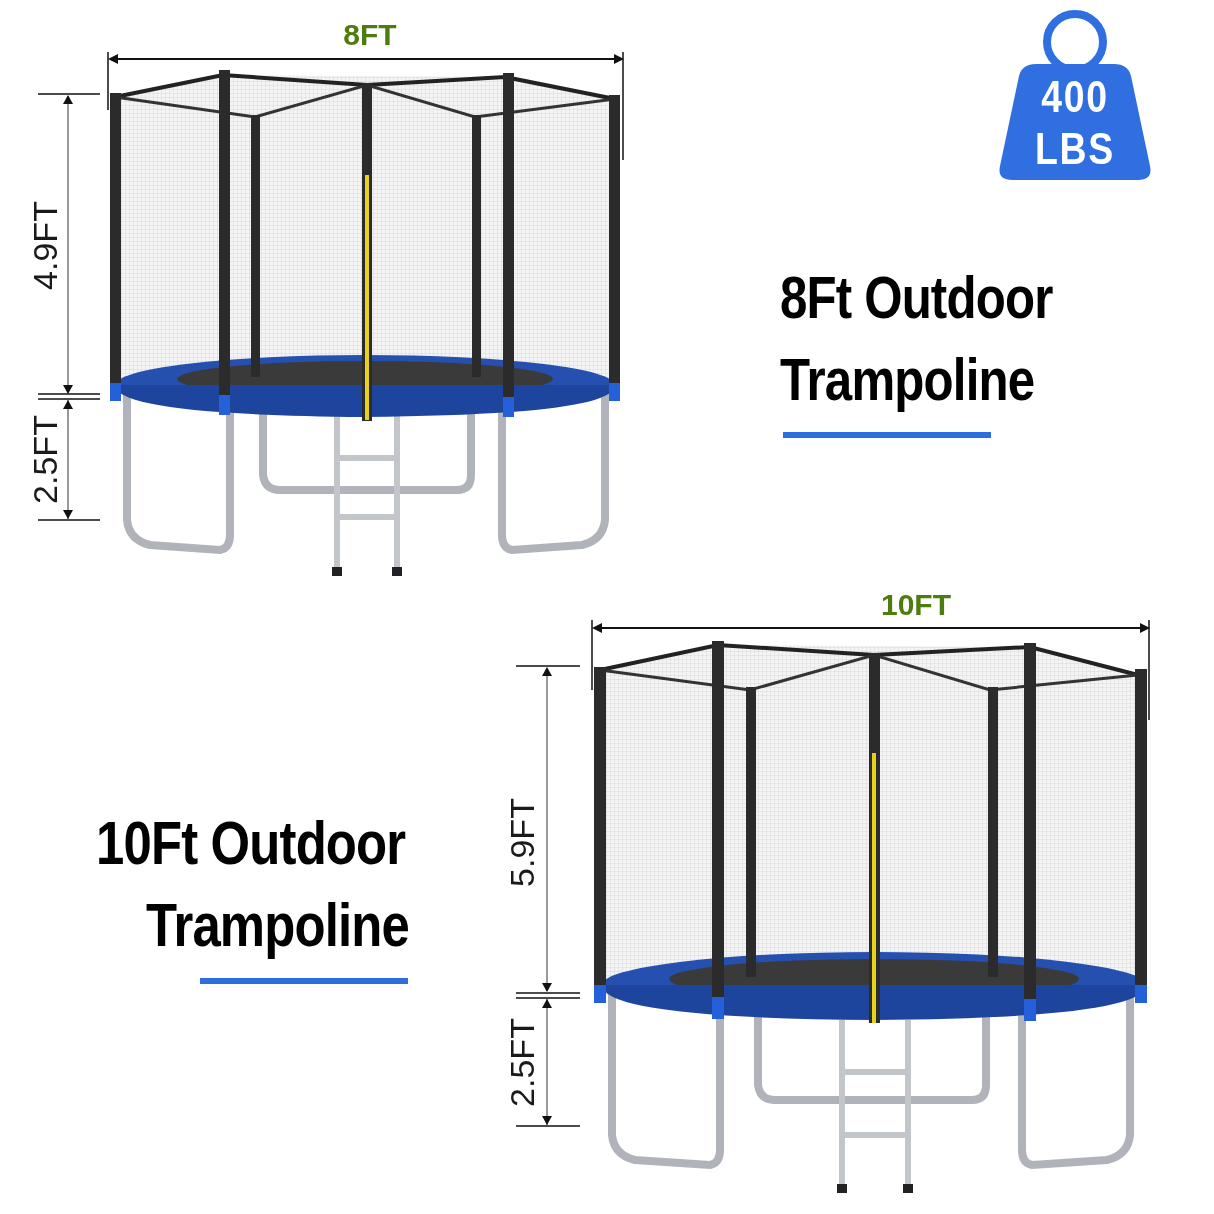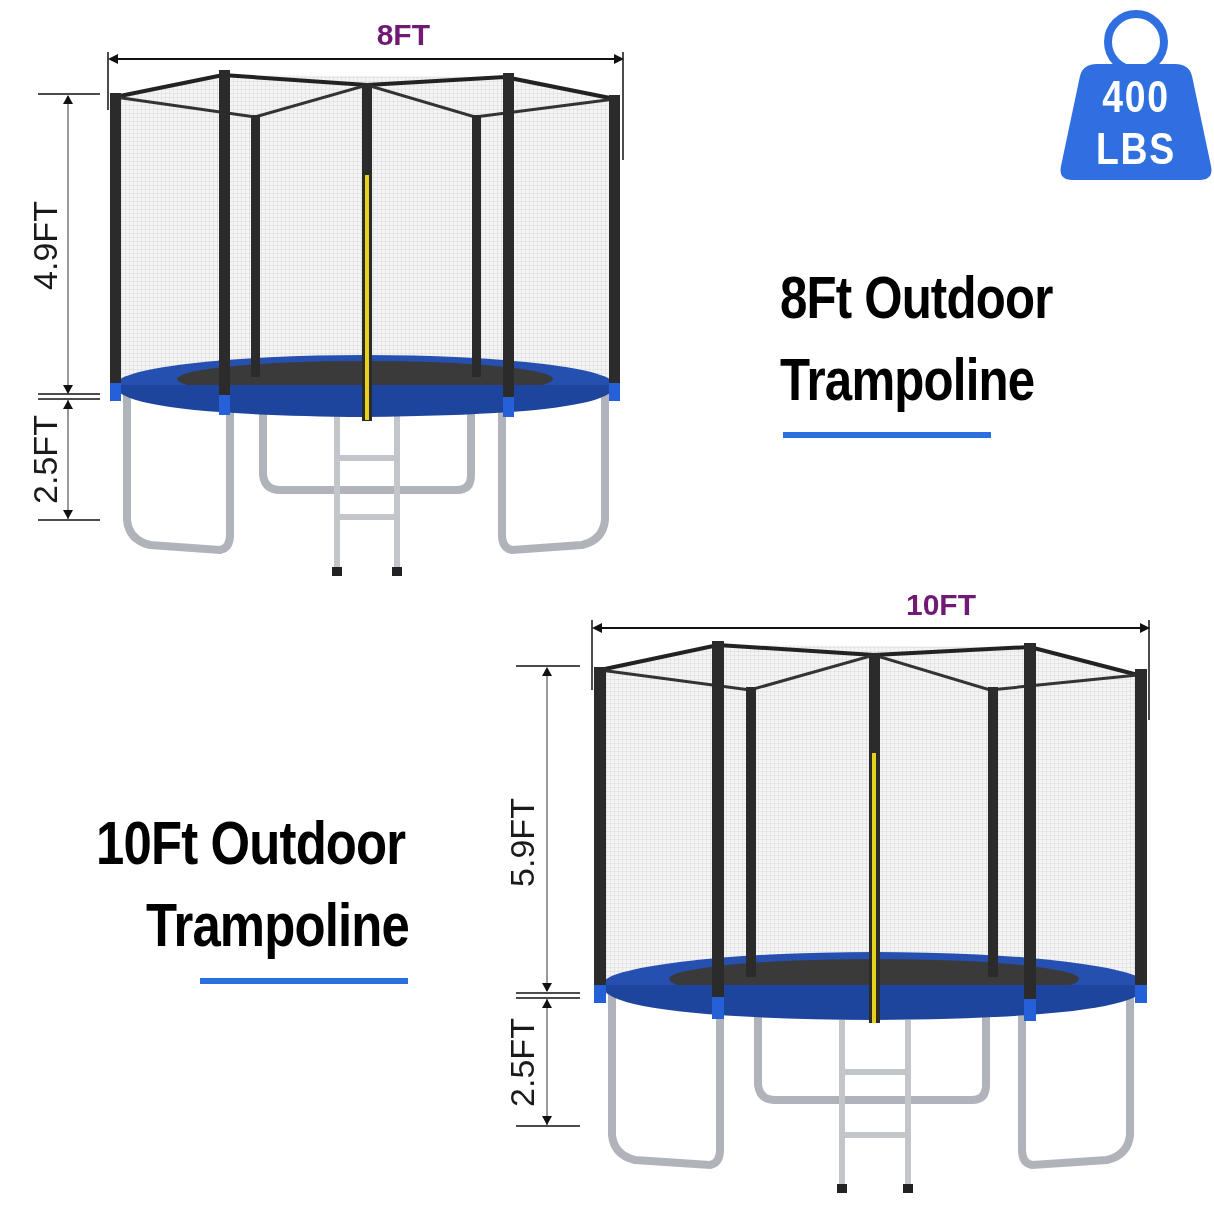--- a/index.html
+++ b/index.html
@@ -1,28 +1,28 @@
 <!DOCTYPE html>
 <html><head>
 <meta charset="utf-8">
 <style>
   * { margin:0; padding:0; box-sizing:border-box; }
   html, body { width:1214px; height:1214px; background:#ffffff; overflow:hidden; }
   body { position:relative; font-family:"Liberation Sans", sans-serif; }
   .abs { position:absolute; }
-  .dim-label-h { position:absolute; color:#701a75; font-weight:bold; font-size:30px; text-align:right; font-family:"Liberation Sans", sans-serif; }
+  .dim-label-h { position:absolute; color:#4d7c0f; font-weight:bold; font-size:30px; text-align:center; font-family:"Liberation Sans", sans-serif; }
   .dim-label-v { position:absolute; color:#1a1a1a; font-size:34px; transform:rotate(-90deg); transform-origin:center center; white-space:nowrap; font-family:"Liberation Sans", sans-serif; }
   .title { position:absolute; font-family:"Liberation Sans", sans-serif; font-weight:bold; color:#000; transform:scaleX(0.82); letter-spacing:-1px; line-height:1; white-space:nowrap; }
   .underline { position:absolute; height:6px; }
   svg { position:absolute; overflow:visible; }
 </style>
 </head>
 <body>
 
-<div class="abs" style="left:1057px; top:6px; width:158px; height:176px;">
+<div class="abs" style="left:996px; top:6px; width:158px; height:176px;">
   <svg width="158" height="176" viewBox="0 0 158 176" style="left:0;top:0;">
     <circle cx="79" cy="36" r="28" fill="none" stroke="#2f6fe0" stroke-width="8"></circle>
     <path d="M40 58 L118 58 Q132 58 135 70 L154 160 Q157 174 142 174 L16 174 Q1 174 4 160 L23 70 Q26 58 40 58 Z" fill="#2f6fe0"></path>
   </svg>
   <div class="abs" style="left:0; top:66px; width:158px; text-align:center; color:#fff; font-weight:bold; font-size:44px; letter-spacing:2px; transform:scaleX(0.85);">400</div>
   <div class="abs" style="left:0; top:118px; width:158px; text-align:center; color:#fff; font-weight:bold; font-size:44px; letter-spacing:2px; transform:scaleX(0.85);">LBS</div>
 </div>
 
 <div>
 

